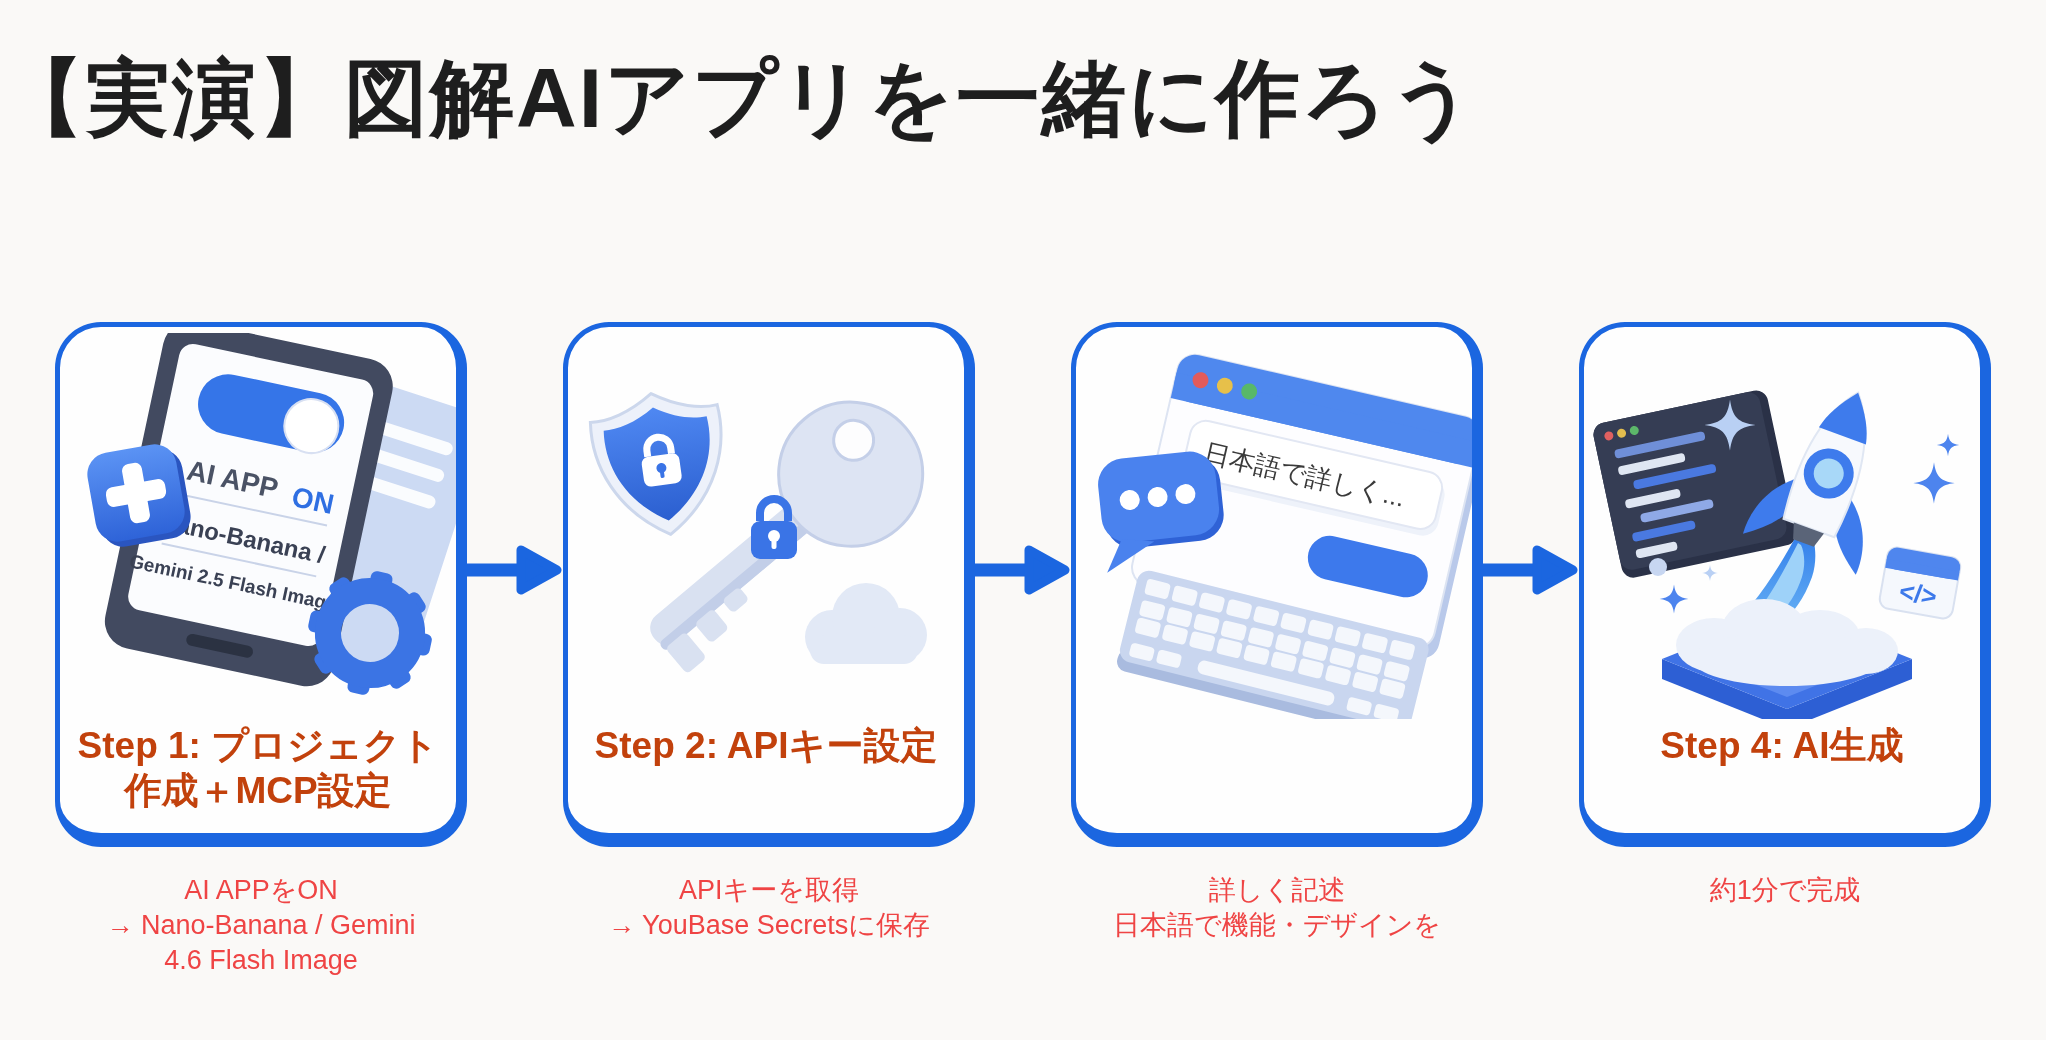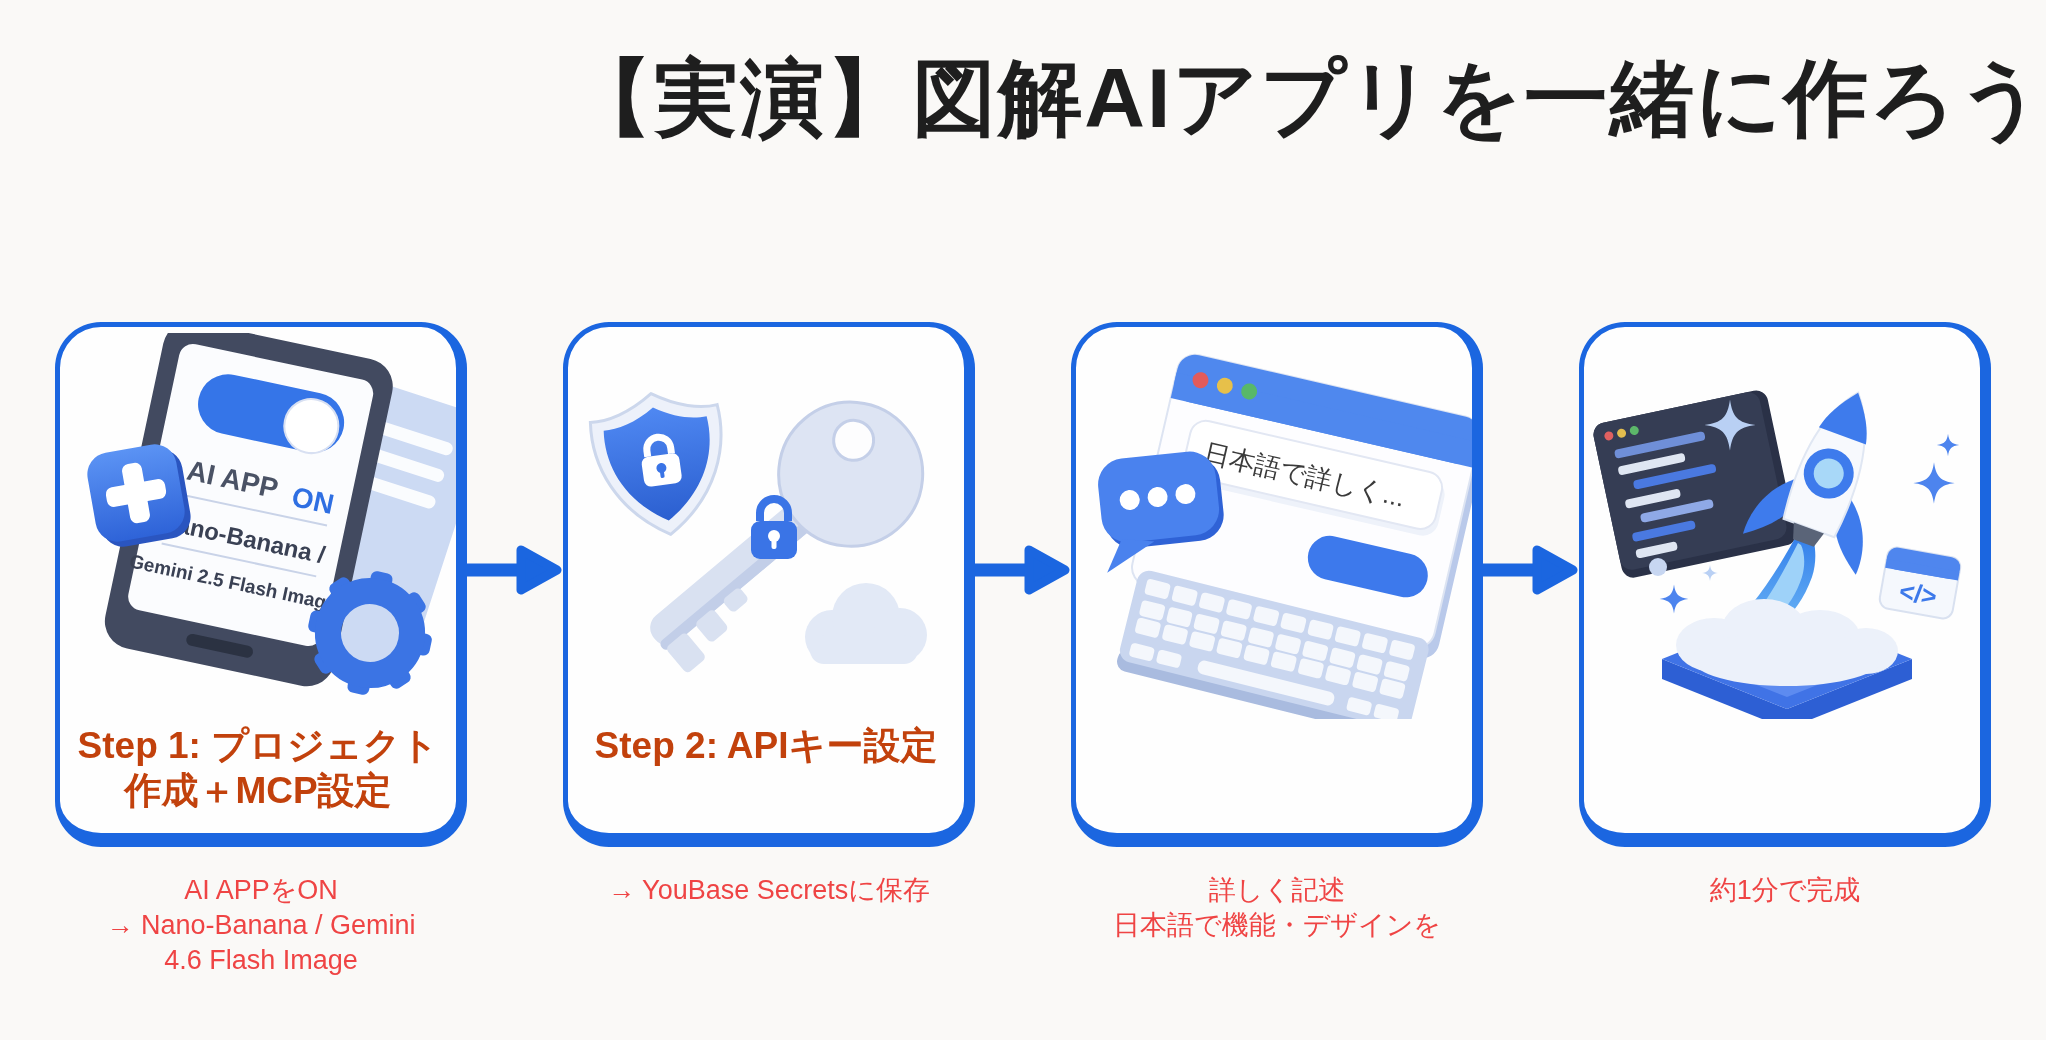--- a/index.html
+++ b/index.html
@@ -5,21 +5,21 @@
   * { box-sizing: border-box; }
   html,body { margin:0; padding:0; }
   body {
     width:2046px; height:1040px;
     background:#faf9f7;
     font-family:"Liberation Sans", sans-serif;
     overflow:hidden;
   }
   .title {
     margin:42px 0 0;
-    text-align:right;
+    text-align:left;
     font-size:84px;
     font-weight:900;
     letter-spacing:2px;
     color:#1e1e1e;
   }
   .row {
     display:flex;
     justify-content:center;
     align-items:flex-start;
     margin-top:166px;
@@ -185,20 +185,21 @@
           <circle cx="2" cy="-12" r="34"></circle>
           <circle cx="36" cy="6" r="27"></circle>
           <rect x="-54" y="6" width="108" height="29" rx="14"></rect>
         </g>
       </svg>
       <div class="step-label">
         <div>Step 2: APIキー設定</div>
       </div>
     </div>
     <div class="desc">
+      <div>APIキーを取得</div>
       <div>→ YouBase Secretsに保存</div>
     </div>
   </div>
 
   <svg class="arrow-wrap" viewBox="0 0 96 60">
     <path d="M0,30 L58,30" stroke="#1b66e0" stroke-width="13"></path>
     <path d="M54,10 L90,30 L54,50 Z" fill="#1b66e0" stroke="#1b66e0" stroke-width="9" stroke-linejoin="round"></path>
   </svg>
 
   <div class="col">
@@ -332,19 +333,22 @@
 
         <g>
           <use href="#spark" transform="translate(148,92) scale(1.6)" fill="#b9d0f4"></use>
           <use href="#spark" transform="translate(352,150) scale(1.3)" fill="#4d84ee"></use>
           <use href="#spark" transform="translate(366,112) scale(0.7)" fill="#4d84ee"></use>
           <use href="#spark" transform="translate(92,266) scale(0.9)" fill="#4d84ee"></use>
           <use href="#spark" transform="translate(128,240) scale(0.5)" fill="#b9d0f4"></use>
           <circle cx="76" cy="234" r="9" fill="#c7d6f1"></circle>
         </g>
       </svg>
+      <div class="step-label">
+        <div>Step 4: AI生成</div>
+      </div>
     </div>
     <div class="desc">
       <div>約1分で完成</div>
     </div>
   </div>
 
 </div>
 
 </body></html>

